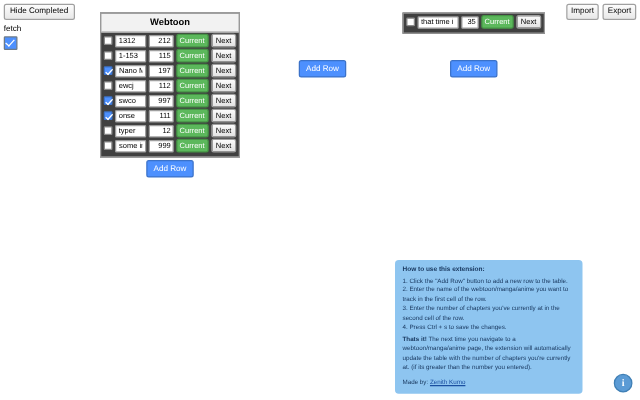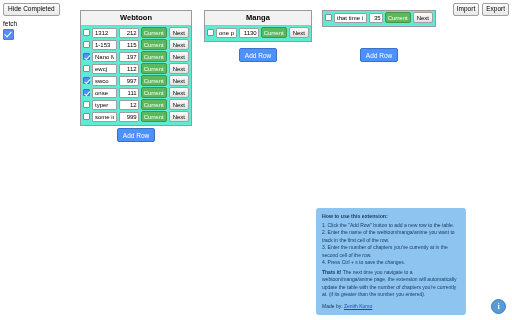--- a/index.html
+++ b/index.html
@@ -73,21 +73,21 @@
     position: absolute;
     right: 3px;
     top: 3px;
     display: flex;
     gap: 3px;
   }
   
   .table-card {
     position: absolute;
     border: 1px solid #9a9a9a;
-    background: #5eead4;
+    background: #404040;
     box-sizing: border-box;
   }
   .table-title {
     text-align: center;
     font-size: 7.5px;
     font-weight: bold;
     padding: 2px 0 3px 0;
     border-bottom: 1px solid #b5b5b5;
     background: #f2f2f2;
   }
@@ -314,32 +314,20 @@
         <input class="num-input" value="999" style="">
         <span class="btn-current">Current</span>
         <span class="btn-next">Next</span>
       </div>
     </div>
   </div>
   <div class="add-row-wrap" style="left:80px; top:128px; width:112px;">
     <span class="add-row">Add Row</span>
   </div>
 
-  <div class="table-card" style="left:204px; top:10px; width:108px;">
-    <div class="table-title">Manga</div>
-    <div class="rows">
-      <div class="row">
-        <span class="row-check"></span>
-        <input class="name-input" value="one piece" style="">
-        <input class="num-input" value="1130" style="">
-        <span class="btn-current">Current</span>
-        <span class="btn-next">Next</span>
-      </div>
-    </div>
-  </div>
   <div class="add-row-wrap" style="left:204px; top:48px; width:108px;">
     <span class="add-row">Add Row</span>
   </div>
 
   <div class="table-card" style="left:322px; top:10px; width:114px;">
     <div class="rows">
       <div class="row">
         <span class="row-check"></span>
         <input class="name-input" value="that time i got reincarnated as a" style="">
         <input class="num-input" style="width: 14px;" value="35">

